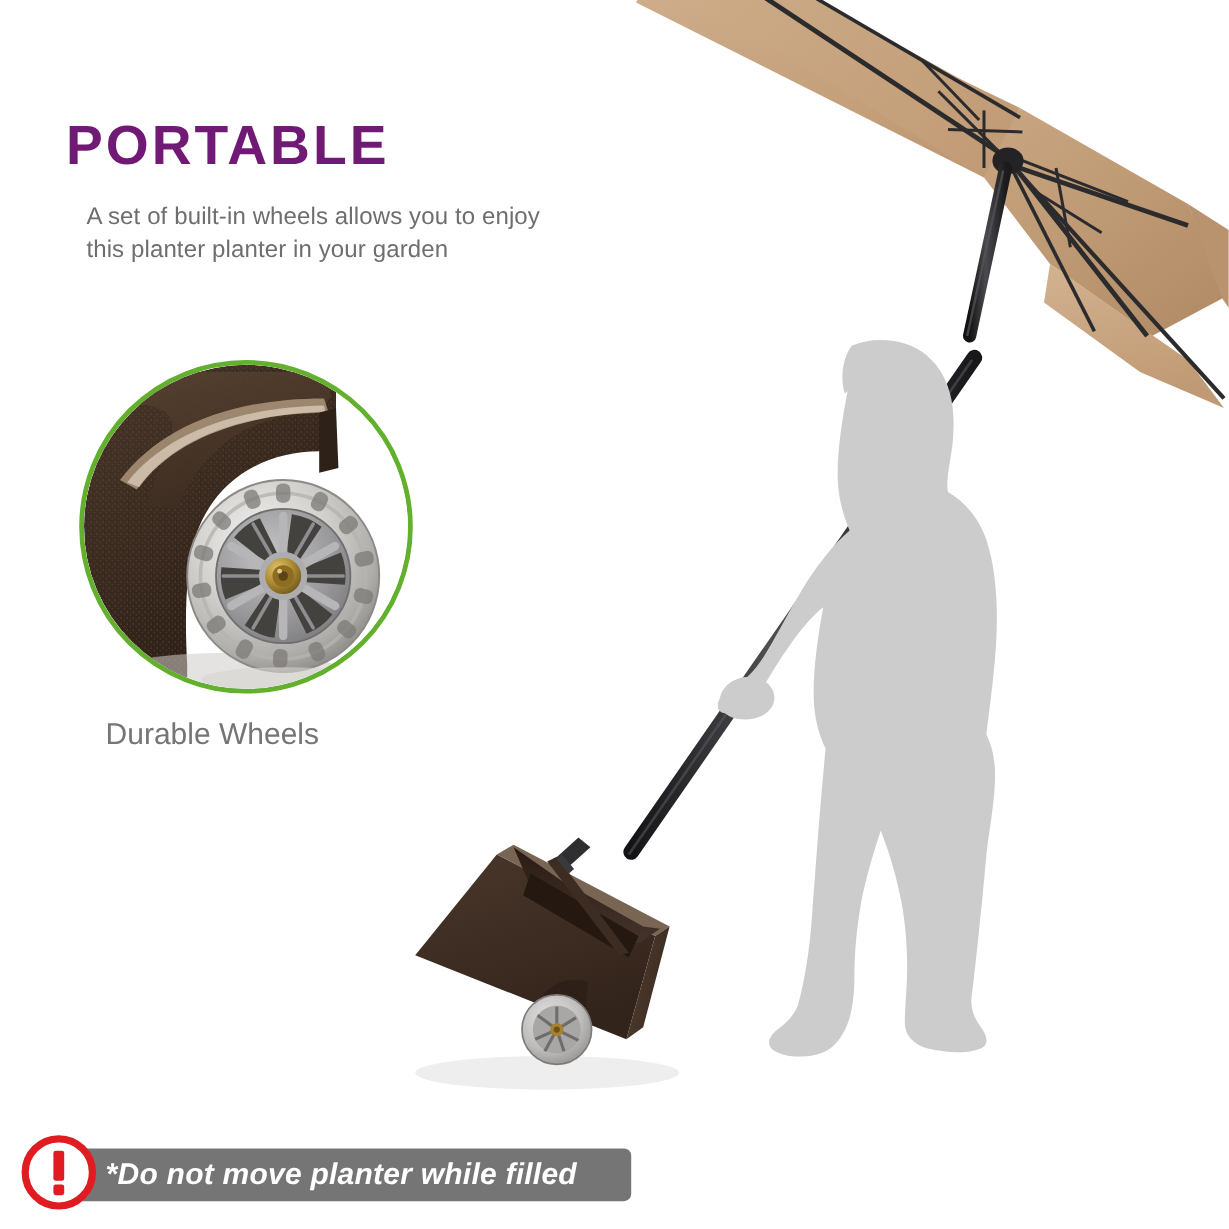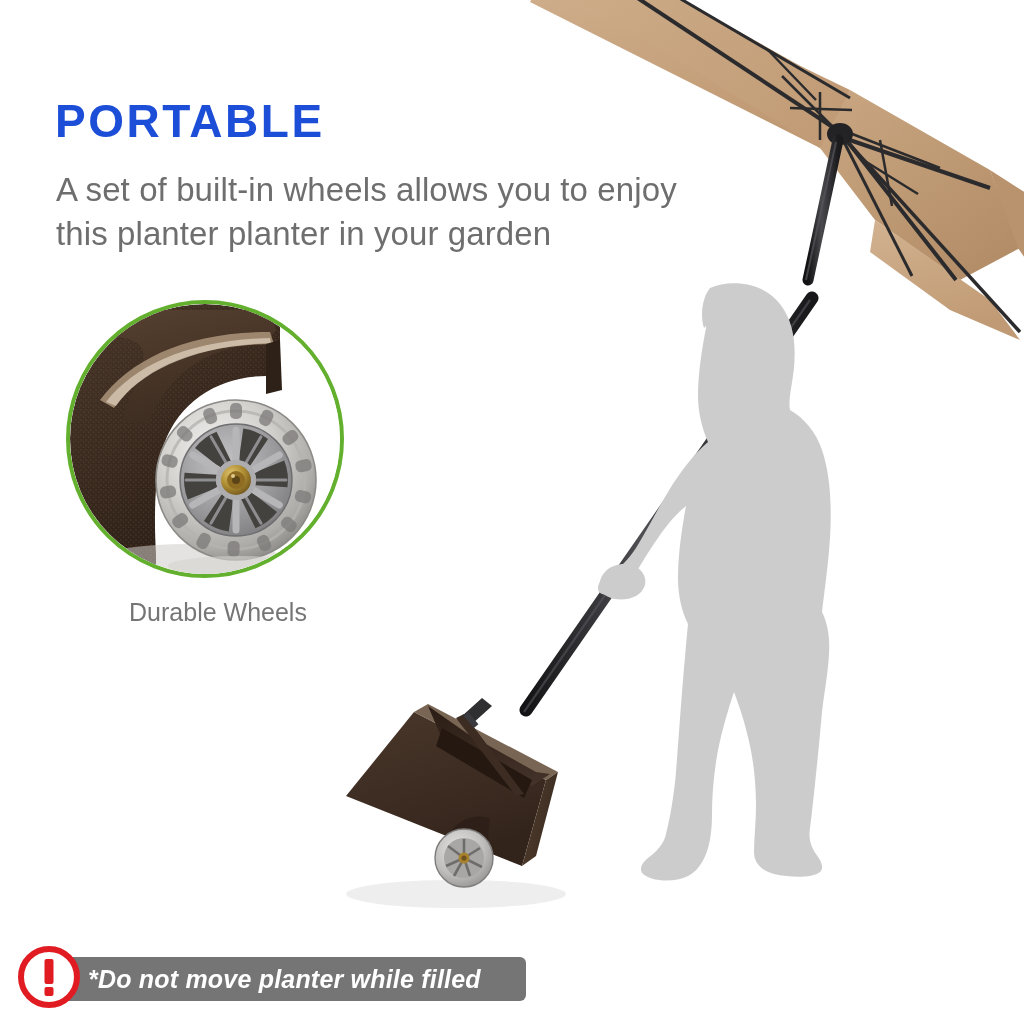--- a/index.html
+++ b/index.html
@@ -9,40 +9,40 @@
     font-family:"Liberation Sans", sans-serif;
     overflow:hidden;
     position:relative;
   }
   .stage{position:absolute;inset:0;width:1024px;height:1024px;overflow:hidden;background:#fff;}
 
   
   .headline{
     position:absolute;left:55px;top:98px;
     font-size:46px;font-weight:700;letter-spacing:2.5px;
-    color:#1d4ed8;line-height:1;
+    color:#701a75;line-height:1;
     white-space:nowrap;
   }
   .subtitle{
-    position:absolute;left:56px;top:168px;width:680px;
-    font-size:33px;font-weight:400;color:#6E6E6E;
+    position:absolute;left:72px;top:168px;width:680px;
+    font-size:20px;font-weight:400;color:#6E6E6E;
     line-height:1.33;letter-spacing:.1px;
   }
 
   
   .inset-wrap{position:absolute;left:66px;top:300px;width:286px;height:326px;}
   .inset-ring{
     position:absolute;left:0;top:0;width:278px;height:278px;
     border-radius:50%;border:4px solid #63B02F;
     box-sizing:border-box;overflow:hidden;background:#fff;
   }
   .inset-clip{position:absolute;inset:0;border-radius:50%;overflow:hidden;}
   .caption{
     position:absolute;left:22px;top:298px;width:260px;
-    text-align:center;font-size:25px;color:#757575;font-weight:400;
+    font-size:25px;color:#757575;font-weight:400;
   }
 
   
   .warn-bar{
     position:absolute;left:40px;top:957px;width:486px;height:44px;
     background:#757575;border-radius:6px;
   }
   .warn-text{
     position:absolute;left:48px;top:0;height:44px;line-height:44px;
     color:#ffffff;font-size:25px;font-weight:700;font-style:italic;

